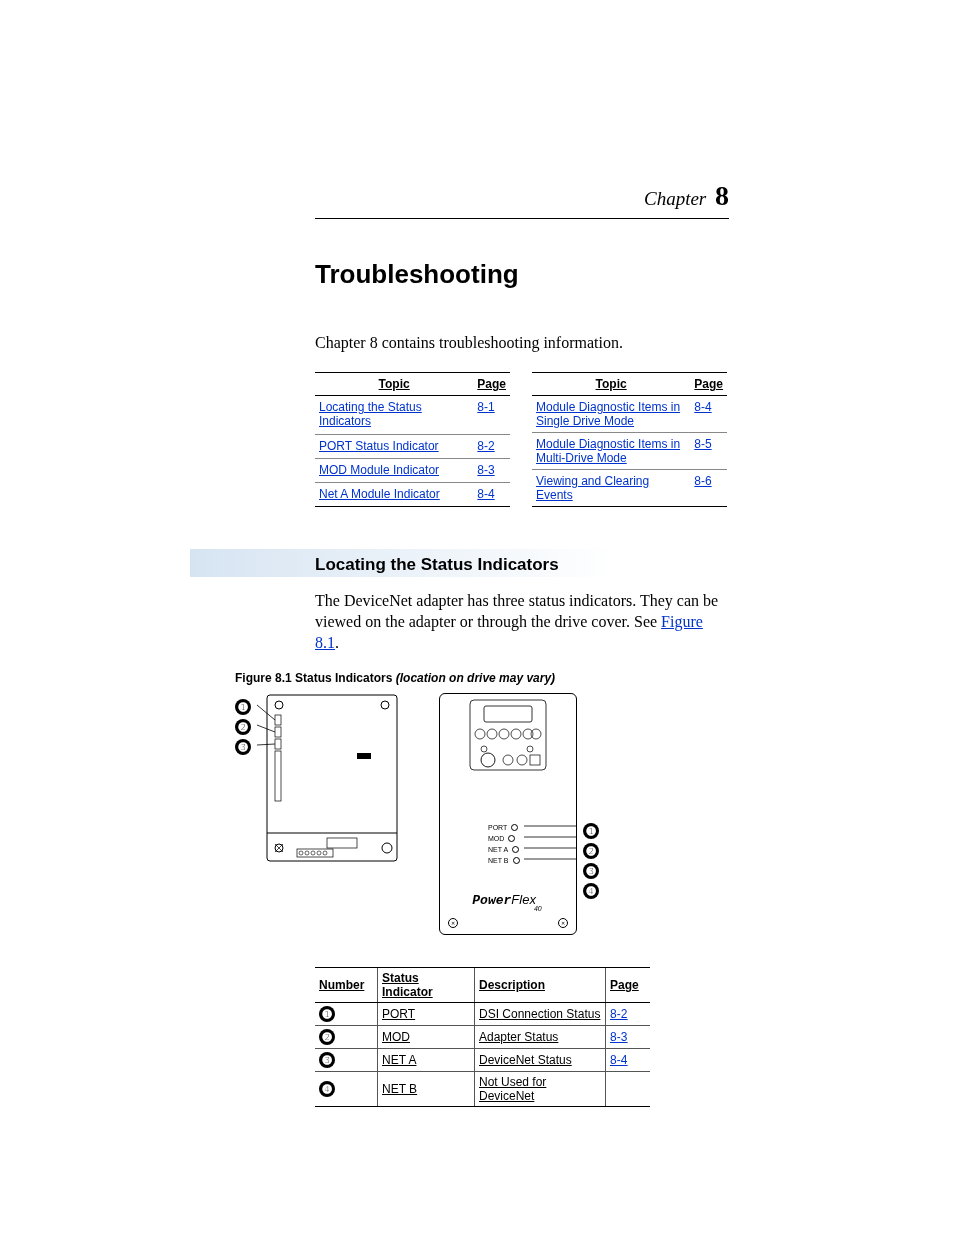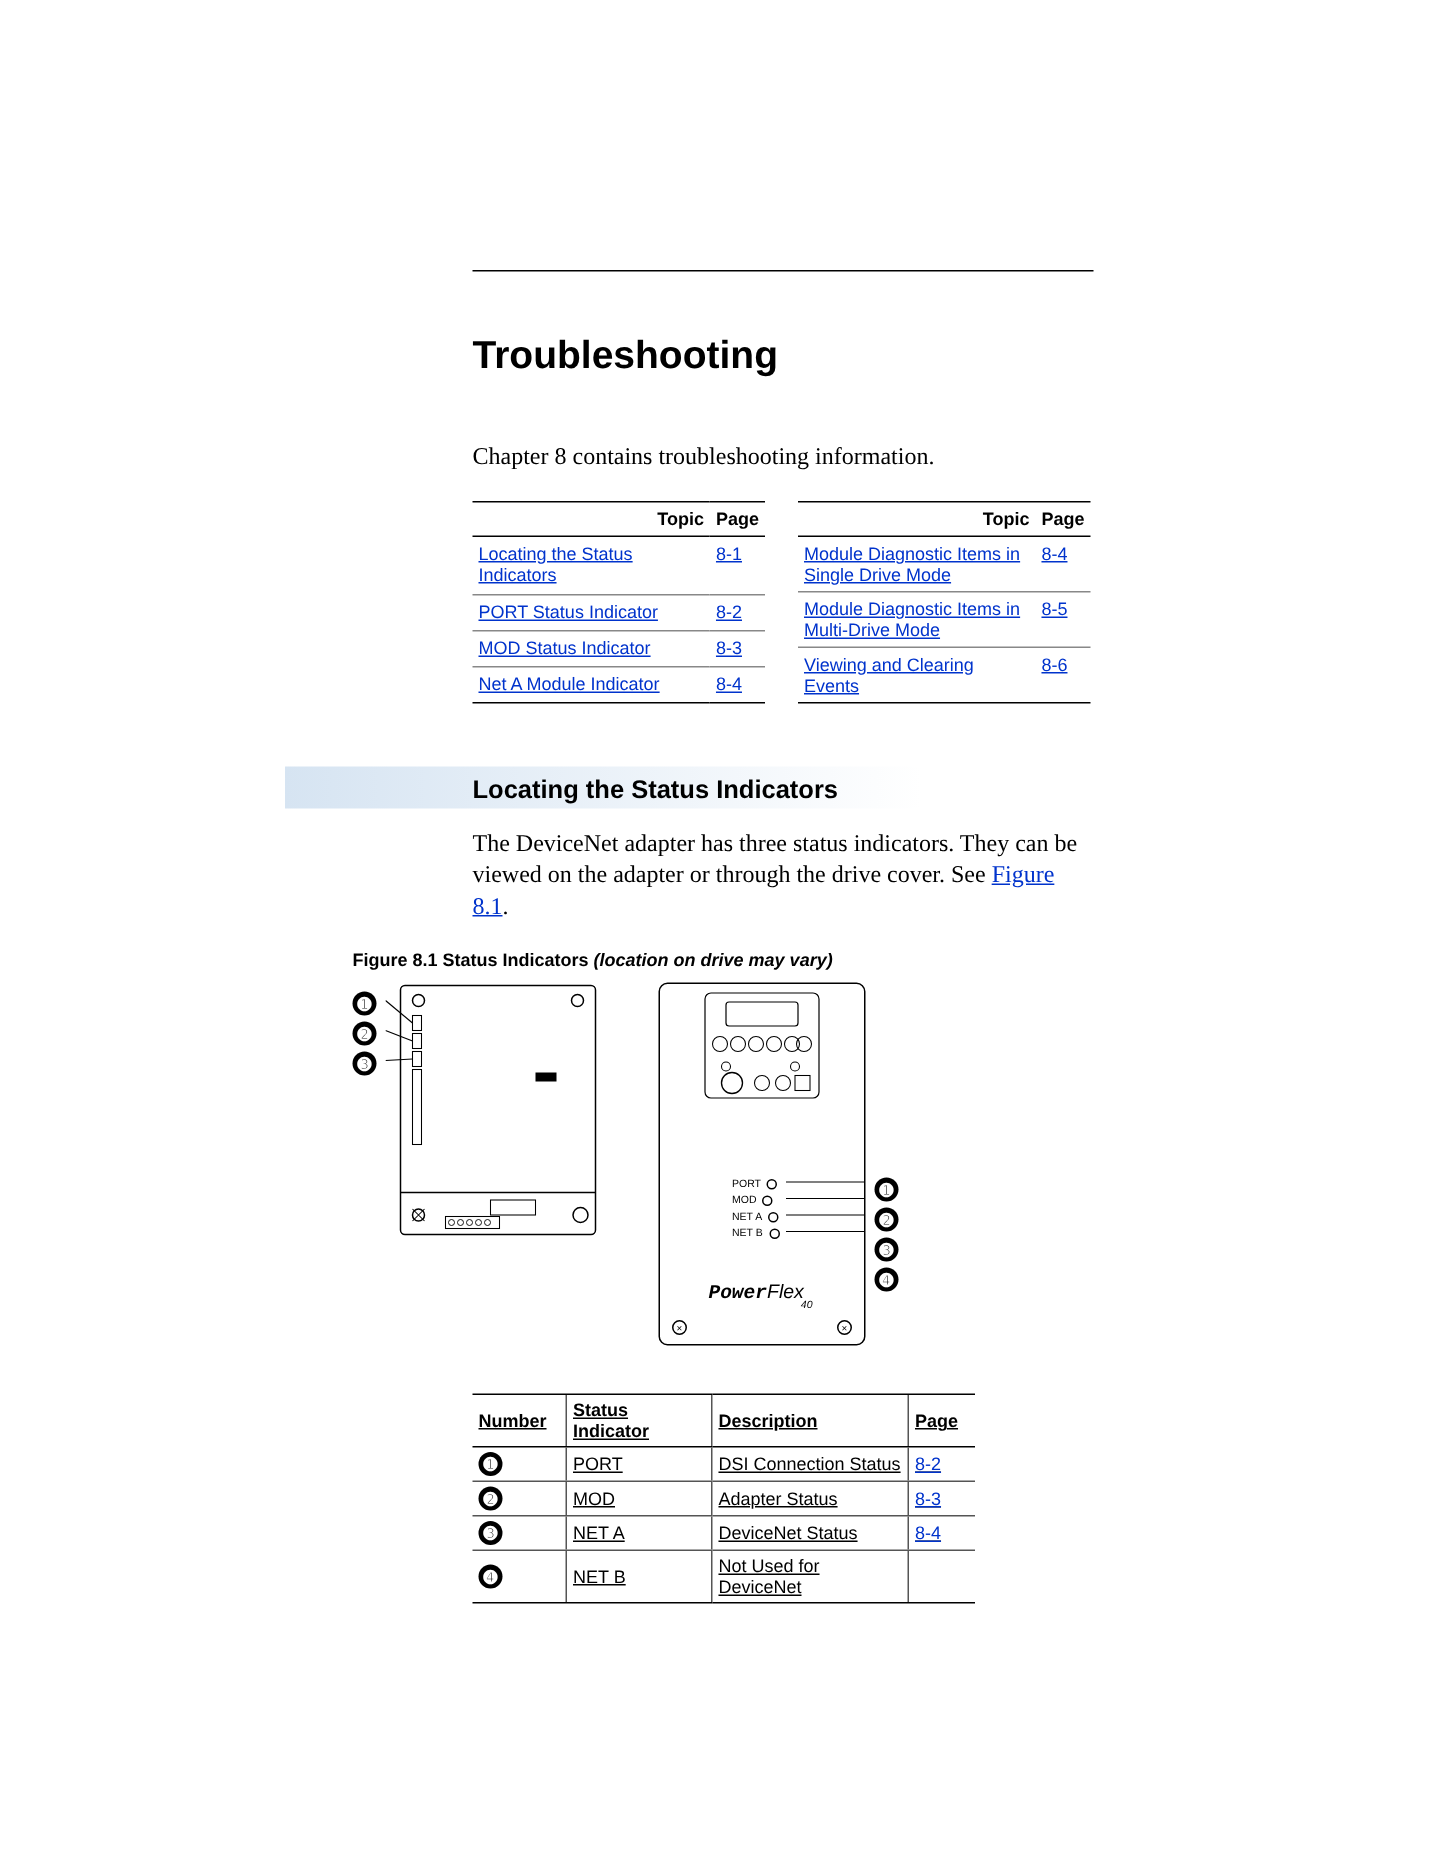--- a/index.html
+++ b/index.html
@@ -54,25 +54,26 @@
     display: flex;
     gap: 22px;
     font-family: Arial, Helvetica, sans-serif;
     font-size: 12px;
   }
   table.toc {
     border-collapse: collapse;
     width: 195px;
   }
   table.toc th {
-    text-align: right;
+    text-align: center;
     font-weight: bold;
     padding: 4px 4px;
     border-top: 1.5px solid #000;
     border-bottom: 1px solid #000;
+    text-decoration: underline;
   }
   table.toc td {
     padding: 4px 4px;
     border-bottom: 1px solid #888;
     vertical-align: top;
   }
   table.toc tr:last-child td {
     border-bottom: 1.5px solid #000;
   }
   table.toc td.page, table.toc th.page {
@@ -249,20 +250,24 @@
   table.indic th:first-child, table.indic td:first-child { border-left: none; }
   table.indic tr:last-child td { border-bottom: 1.5px solid #000; }
   table.indic td.num { width: 54px; }
   table.indic td.pg, table.indic th.pg { width: 36px; }
 </style>
 </head>
 <body>
 
 <div class="page">
 
+  <div class="chapter-header">
+    <span>Chapter</span>
+    <span class="num">8</span>
+  </div>
   <hr class="rule">
 
   <h1 class="title">Troubleshooting</h1>
 
   <p class="intro">Chapter 8 contains troubleshooting information.</p>
 
   <div class="toc-wrap">
     <table class="toc">
       <thead>
         <tr>
@@ -273,21 +278,21 @@
       <tbody>
         <tr>
           <td><a class="link" href="#">Locating the Status Indicators</a></td>
           <td class="page"><a class="link" href="#">8-1</a></td>
         </tr>
         <tr>
           <td><a class="link" href="#">PORT Status Indicator</a></td>
           <td class="page"><a class="link" href="#">8-2</a></td>
         </tr>
         <tr>
-          <td><a class="link" href="#">MOD Status Indicator</a></td>
+          <td><a class="link" href="#">MOD Module Indicator</a></td>
           <td class="page"><a class="link" href="#">8-3</a></td>
         </tr>
         <tr>
           <td><a class="link" href="#">Net A Module Indicator</a></td>
           <td class="page"><a class="link" href="#">8-4</a></td>
         </tr>
       </tbody>
     </table>
 
     <table class="toc">

